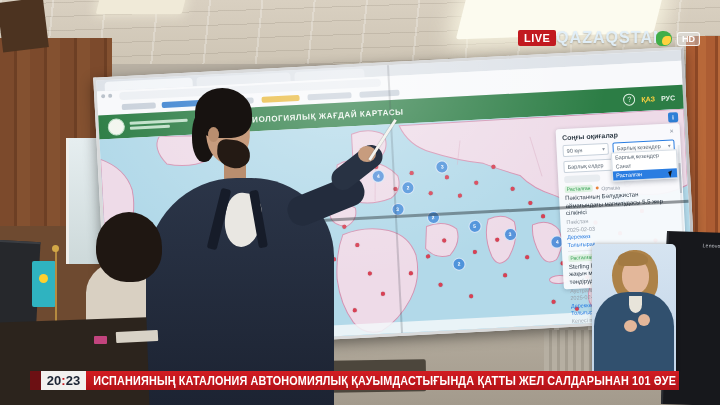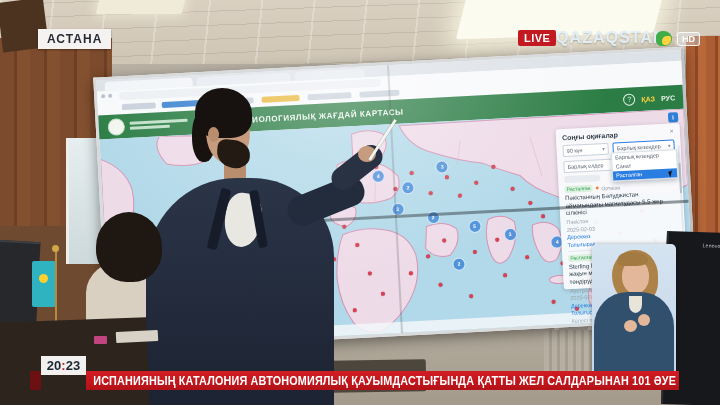--- a/index.html
+++ b/index.html
@@ -145,21 +145,21 @@
     letter-spacing:1px;transform:scaleX(.95);transform-origin:left;text-shadow:0 1px 2px rgba(0,0,0,.25);}
   .bird{left:656px;top:31px;width:16px;height:15px;z-index:60;background:#3fae49;border-radius:45% 60% 55% 40%;}
   .bird-in{position:absolute;left:6px;top:5px;width:9px;height:9px;background:#ffd23f;border-radius:55% 20% 60% 40%;}
   .hd{left:677px;top:32px;z-index:60;background:rgba(232,236,240,.42);border:1px solid rgba(255,255,255,.85);
     color:#fff;font-weight:bold;font-size:9px;padding:1px 4px;border-radius:3px;}
   .headline{left:39px;top:330px;width:562px;height:37px;z-index:55;border-radius:2px;
     background:linear-gradient(180deg,#fbfbfa,#e9e9e6);box-shadow:0 1px 3px rgba(0,0,0,.4);}
   .headline span{display:inline-block;transform:scaleX(.86);transform-origin:left;white-space:nowrap;
     color:#252e44;font-weight:bold;font-size:19px;line-height:37px;padding-left:14px;}
   .tickcap{left:30px;top:371px;width:11px;height:19px;background:#6c1013;z-index:56;}
-  .ticktime{left:41px;top:356px;width:45px;height:19px;background:#f2f1ef;z-index:56;text-align:center;
+  .ticktime{left:41px;top:371px;width:45px;height:19px;background:#f2f1ef;z-index:56;text-align:center;
     font-weight:bold;font-size:13px;line-height:19px;color:#1c2534;}
   .ticktime .col{color:#c3161c;}
   .tickbar{left:86px;top:371px;width:593px;height:19px;z-index:56;overflow:hidden;
     background:linear-gradient(180deg,#d21c22,#b31218);}
   .tickbar span{display:inline-block;transform:scaleX(.9);transform-origin:left;white-space:nowrap;
     color:#fff;font-weight:bold;font-size:12px;line-height:19px;padding-left:8px;letter-spacing:.2px;}
 </style>
 </head>
 <body>
 
@@ -389,21 +389,20 @@
   <div class="abs interp">
     <div class="i-hair"></div>
     <div class="i-face"></div>
     <div class="i-fring"></div>
     <div class="i-body"></div>
     <div class="i-blouse"></div>
     <div class="i-hand1"></div>
     <div class="i-hand2"></div>
   </div>
 
-  <div class="abs badge-loc">АСТАНА</div>
   <div class="abs live">LIVE</div>
   <div class="abs chan">QAZAQSTAN</div>
   <div class="abs bird">
     <div class="bird-in"></div>
   </div>
   <div class="abs hd">HD</div>
 
   <div class="abs tickcap"></div>
   <div class="abs ticktime">
     <span>20</span><span class="col">:</span><span>23</span>

